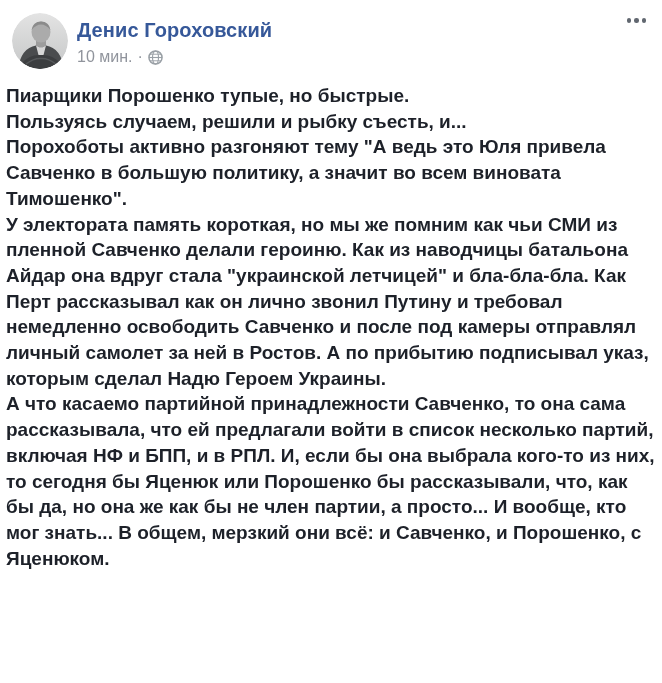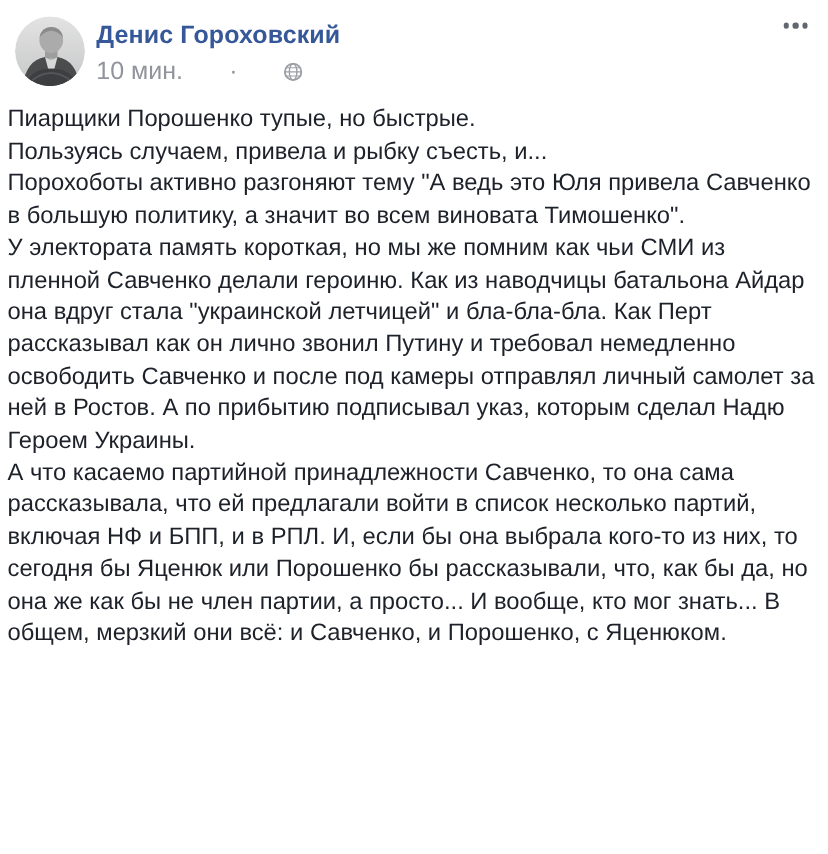--- a/index.html
+++ b/index.html
@@ -39,23 +39,22 @@
     text-decoration: none;
     line-height: 1.25;
     letter-spacing: 0.1px;
     cursor: pointer;
   }
   .post-meta {
     margin-top: 4px;
     display: flex;
     align-items: center;
     color: #90949c;
-    font-size: 20px;
+    font-size: 16px;
     line-height: 1.2;
-    gap: 32px;
   }
   .timestamp-link { color: #90949c; text-decoration: none; cursor: pointer; }
   .meta-separator { margin: 0 5px; }
   .globe-icon { display: inline-flex; align-items: center; }
   .post-menu-button {
     position: absolute;
     top: 12px; right: 14px;
     padding: 6px 2px;
     background: none; border: none;
     cursor: pointer;
@@ -66,21 +65,21 @@
     border-radius: 50%;
     background: #616770;
   }
   .post-body {
     padding: 9px 6px 10px 6px;
     font-size: 19px;
     line-height: 25.7px;
     color: #1d2129;
     letter-spacing: 0;
   }
-  .para { margin: 0; white-space: pre-wrap; }
+  .para { margin: 0; white-space: pre-wrap; font-weight: bold; }
 </style>
 </head>
 <body>
 
 <div class="post-card">
 
   <div class="post-header">
 
     <div class="avatar">
       <svg width="56" height="56" viewBox="0 0 56 56">
@@ -132,19 +131,19 @@
   </div>
 
   <button class="post-menu-button" aria-label="Actions for this post">
     <span class="dot"></span>
     <span class="dot"></span>
     <span class="dot"></span>
   </button>
 
   <div class="post-body">
       <div class="para">Пиарщики Порошенко тупые, но быстрые.</div>
-      <div class="para">Пользуясь случаем, привела и рыбку съесть, и...</div>
+      <div class="para">Пользуясь случаем, решили и рыбку съесть, и...</div>
       <div class="para">Порохоботы активно разгоняют тему "А ведь это Юля привела Савченко в большую политику, а значит во всем виновата Тимошенко".</div>
       <div class="para">У электората память короткая, но мы же помним как чьи СМИ из пленной Савченко делали героиню. Как из наводчицы батальона Айдар она вдруг стала "украинской летчицей" и бла-бла-бла. Как Перт рассказывал как он лично звонил Путину и требовал немедленно освободить Савченко и после под камеры отправлял личный самолет за ней в Ростов. А по прибытию подписывал указ, которым сделал Надю Героем Украины.</div>
       <div class="para">А что касаемо партийной принадлежности Савченко, то она сама рассказывала, что ей предлагали войти в список несколько партий, включая НФ и БПП, и в РПЛ. И, если бы она выбрала кого-то из них, то сегодня бы Яценюк или Порошенко бы рассказывали, что, как бы да, но она же как бы не член партии, а просто... И вообще, кто мог знать... В общем, мерзкий они всё: и Савченко, и Порошенко, с Яценюком.</div>
     </div>
 
 </div>
 
 </body></html>

